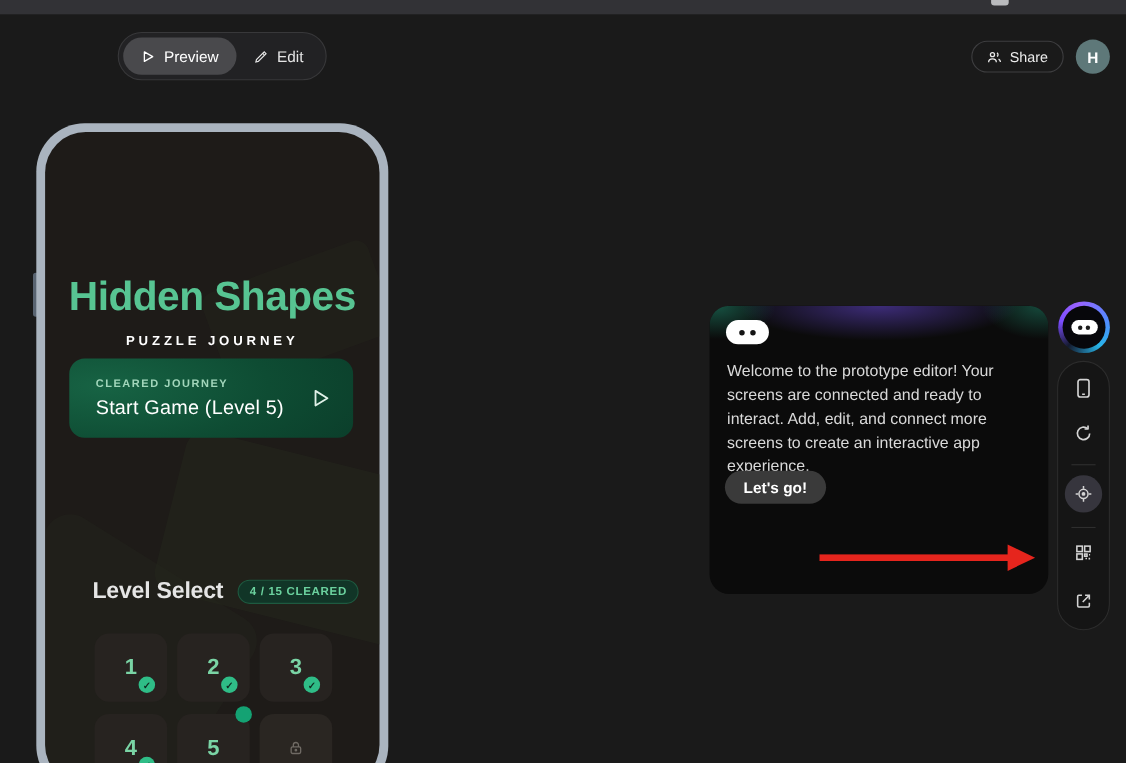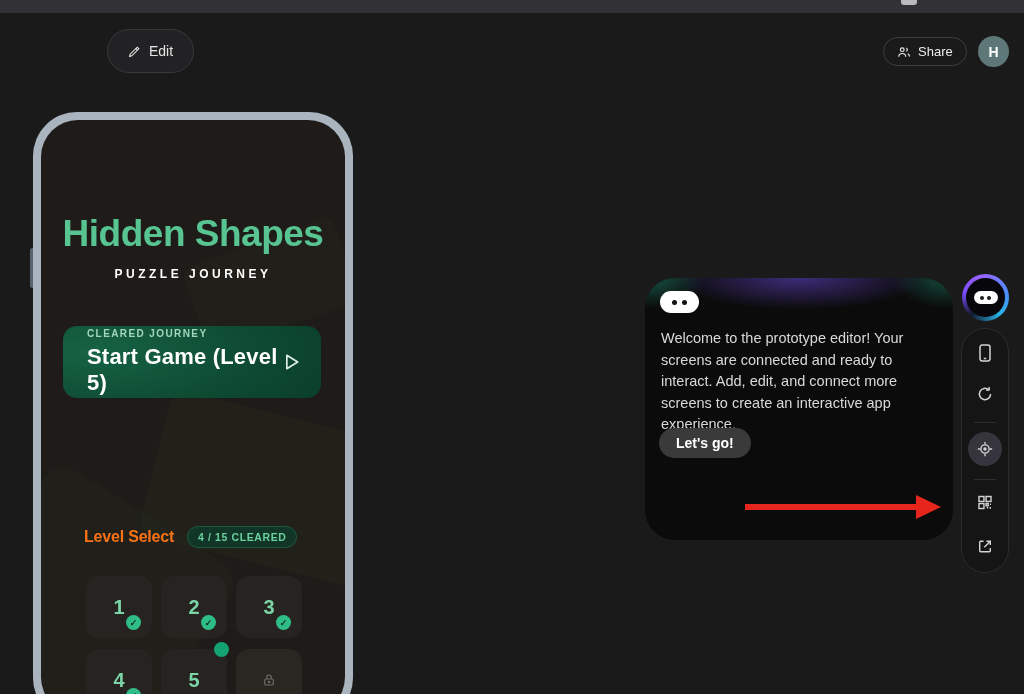--- a/index.html
+++ b/index.html
@@ -31,52 +31,52 @@
   .bg-shape { position:absolute; background:#272c20; opacity:.38; }
   .bg-shape.s1 { left:110px; top:300px; width:280px; height:150px; transform:rotate(14deg); border-radius:18px; }
   .bg-shape.s2 { left:-60px; top:380px; width:220px; height:220px; transform:rotate(32deg); border-radius:24px; opacity:.25; }
   .bg-shape.s3 { left:150px; top:120px; width:160px; height:90px; transform:rotate(-20deg); opacity:.22; border-radius:12px; }
 
   .app-header { position:absolute; left:0; top:18px; width:100%; padding:0 26px; display:flex; align-items:center; }
   .app-title { color:#5ecb95; font-size:19px; font-weight:bold; margin-left:15px; letter-spacing:.2px; }
   .gear { margin-left:auto; color:#9b9b9b; display:flex; cursor:pointer; }
 
   .hero { position:absolute; left:0; top:93px; width:100%; text-align:center; }
-  .hero-title { color:#57c492; font-size:37px; font-weight:800; letter-spacing:-0.5px; }
+  .hero-title { color:#57c492; font-size:37px; font-weight:800; letter-spacing:-0.5px;margin-top:36px; }
   .hero-sub { margin-top:12px; color:#ffffff; font-size:12px; font-weight:bold; letter-spacing:3.5px; }
 
   .start-btn { position:absolute; left:22px; top:206px; width:258px; height:72px; border:none; border-radius:14px;
     background:radial-gradient(130% 170% at 12% 35%, #176344 0%, #0e4c33 45%, #093525 100%);
     display:flex; align-items:center; padding:0 20px 0 24px; cursor:pointer; text-align:left; }
   .start-eyebrow { color:#a2d6bb; font-size:10px; font-weight:bold; letter-spacing:1.4px; margin-bottom:5px; }
-  .start-label { color:#ffffff; font-size:22px; font-weight:700; letter-spacing:.2px; }
+  .start-label { color:#ffffff; font-size:18px; font-weight:400; letter-spacing:.2px; }
   .start-play { margin-left:auto; color:#dff0e7; display:flex; }
 
   .note { position:absolute; left:0; top:294px; width:100%; text-align:center; font-style:italic;
     color:#989898; font-size:12px; }
 
   .ls-header { position:absolute; left:43px; top:406px; display:flex; align-items:center; gap:13px; }
-  .ls-title { color:#f97316; font-size:16px; font-weight:800; letter-spacing:-0.2px; }
+  .ls-title { color:#e5e5e5; font-size:21px; font-weight:800; letter-spacing:-0.2px; }
   .ls-badge { background:#113527; border:1px solid #1e5a40; color:#6bd19e; font-size:10.5px; font-weight:bold;
     letter-spacing:.6px; padding:4px 10px; border-radius:12px; }
 
   .tiles { position:absolute; left:45px; top:456px; display:grid; grid-template-columns:66px 66px 66px;
     grid-auto-rows:62px; column-gap:9px; row-gap:11px; }
   .tile { position:relative; background:#272320; border-radius:13px; display:flex; align-items:center;
     justify-content:center; cursor:pointer; }
   .tile-num { color:#7ad4a5; font-size:20px; font-weight:bold; }
   .tile-check { position:absolute; right:11px; bottom:8px; width:15px; height:15px; border-radius:50%;
     background:#2fbd87; color:#0e2a1f; font-size:9px; font-weight:bold; display:flex; align-items:center; justify-content:center; }
   .tile-dot { position:absolute; top:-7px; right:-2px; width:15px; height:15px; border-radius:50%; background:#14a273; }
   .tile.locked { background:#2a2622; }
   .tile.locked .lock { color:#6f6a64; display:flex; }
 
   
   .tooltip { position:absolute; left:645px; top:278px; width:308px; height:262px; background:#0b0b0b;
-    border-radius:30px; overflow:hidden; }
+    border-radius:18px; overflow:hidden; }
   .tooltip::before { content:""; position:absolute; left:0; top:0; width:100%; height:42px;
     background:
       radial-gradient(55% 100% at 50% 0%, rgba(122,84,255,.45), rgba(122,84,255,0) 75%),
       radial-gradient(22% 90% at 2% 0%, rgba(40,190,150,.40), rgba(40,190,150,0) 80%),
       radial-gradient(22% 90% at 98% 0%, rgba(40,190,150,.35), rgba(40,190,150,0) 80%); }
   .bot-pill { position:absolute; left:15px; top:13px; width:39px; height:22px; background:#ffffff; border-radius:12px;
     display:flex; align-items:center; justify-content:center; gap:5px; }
   .bot-pill i { width:5px; height:5px; border-radius:50%; background:#141414; }
   .tooltip-msg { position:absolute; left:16px; top:50px; width:280px; color:#d9d9d9; font-size:14.5px; line-height:21.6px; }
   .cta-btn { position:absolute; left:14px; top:150px; height:30px; padding:0 17px; border:none; border-radius:15px;
@@ -105,20 +105,28 @@
 </head>
 <body>
 
 <div id="stage">
 
   <div class="top-strip">
     <div class="strip-icon"></div>
   </div>
 
   <div class="seg-control">
+    <button class="seg-btn active">
+      <span style="display:flex">
+        <svg width="13" height="13" viewBox="0 0 24 24" fill="none" stroke="#ffffff" stroke-width="2.2" stroke-linejoin="round">
+            <path d="M6 4l14 8-14 8z"></path>
+          </svg>
+      </span>
+      <span>Preview</span>
+    </button>
     <button class="seg-btn">
       <span style="display:flex">
         <svg width="13" height="13" viewBox="0 0 24 24" fill="none" stroke="#e4e4e4" stroke-width="2">
             <path d="M3 21l4-1L20 7l-3-3L4 17l-1 4z"></path>
             <path d="M14 6l3 3"></path>
           </svg>
       </span>
       <span>Edit</span>
     </button>
   </div>

